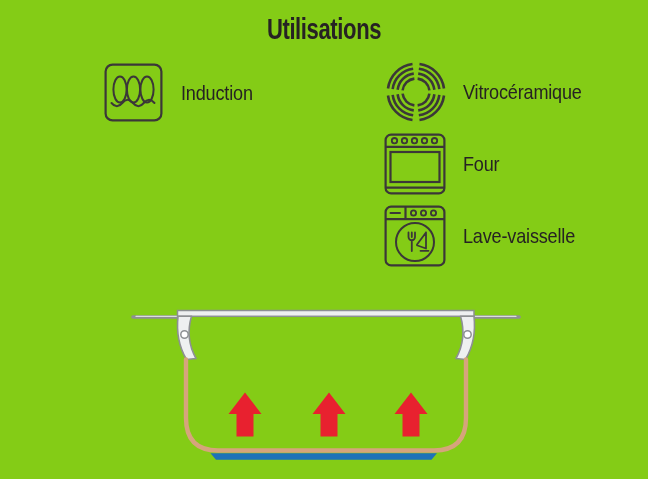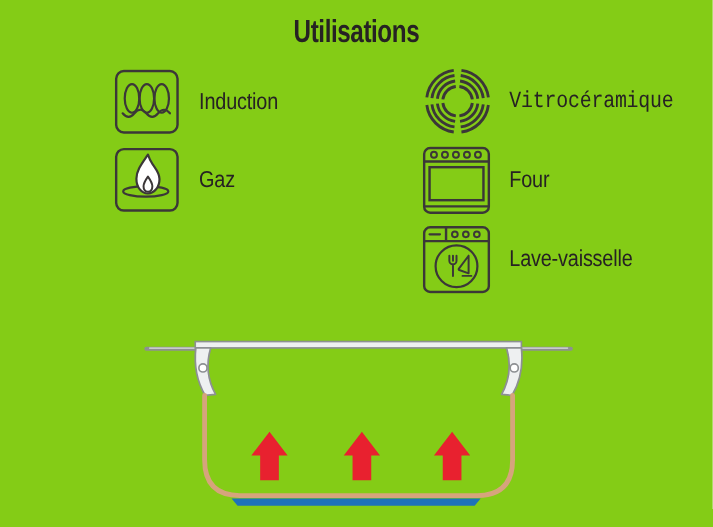--- a/index.html
+++ b/index.html
@@ -47,32 +47,23 @@
     <svg width="59" height="59" viewBox="0 0 59 59">
       <rect class="box" x="1.6" y="1.6" width="55.8" height="55.8" rx="7"></rect>
       <ellipse class="st" cx="16" cy="26.5" rx="6.6" ry="13"></ellipse>
       <ellipse class="st" cx="29.5" cy="26.5" rx="6.6" ry="13"></ellipse>
       <ellipse class="st" cx="43" cy="26.5" rx="6.6" ry="13"></ellipse>
       <path class="st" d="M7.5 40 Q12.9 46.5 18.25 40 T29 40 T39.75 40 T50.5 40"></path>
     </svg>
     <span class="lbl">Induction</span>
   </div>
 
-  <div class="feat lcol" style="left:88px;top:134px;">
-    <svg width="59" height="59" viewBox="0 0 59 59">
-      <rect class="box" x="1.6" y="1.6" width="55.8" height="55.8" rx="7"></rect>
-      <ellipse class="st" cx="28.5" cy="40" rx="20.5" ry="4.8"></ellipse>
-      <path class="stf" d="M30.5 6.5 C25.5 14 20 20.5 20 28.5 C20 36.5 24.8 41.8 30.5 41.8 C36.2 41.8 41 36.3 41 28.8 C41 23.5 37.5 19.5 34.8 15.5 C33 12.8 31.5 9.8 30.5 6.5 Z"></path>
-      <path class="st thin" d="M30.5 26.5 C28 30 26.5 32.2 26.5 35.3 C26.5 38.4 28.2 40.2 30.5 40.2 C32.8 40.2 34.5 38.4 34.5 35.3 C34.5 32.2 33 30 30.5 26.5 Z"></path>
-    </svg>
-    <span class="lbl">Gaz</span>
-  </div>
 
 
-  <div class="feat rcol" style="left:370px;top:62px;font-family:Liberation Mono, monospace;">
+  <div class="feat rcol" style="left:370px;top:62px;">
     <svg width="60" height="60" viewBox="0 0 60 60">
       <circle class="ring" cx="30" cy="30" r="13.5" pathLength="100" stroke-dasharray="21 4" stroke-dashoffset="23"></circle>
       <circle class="ring" cx="30" cy="30" r="18.5" pathLength="100" stroke-dasharray="21 4" stroke-dashoffset="23"></circle>
       <circle class="ring" cx="30" cy="30" r="23.5" pathLength="100" stroke-dasharray="21 4" stroke-dashoffset="23"></circle>
       <circle class="ring" cx="30" cy="30" r="28.2" pathLength="100" stroke-dasharray="21 4" stroke-dashoffset="23"></circle>
     </svg>
     <span class="lbl">Vitrocéramique</span>
   </div>
 
   <div class="feat rcol" style="left:368px;top:133px;">

